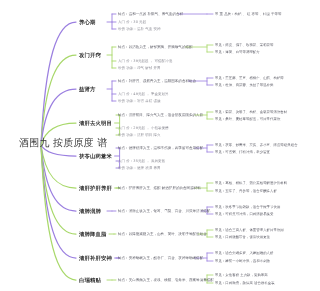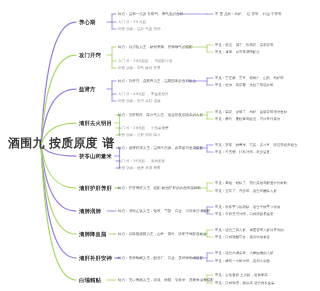--- a/index.html
+++ b/index.html
@@ -8,24 +8,24 @@
     background:#ffffff;
     font-family:"DejaVu Sans","Liberation Sans",sans-serif;
     overflow:hidden;
     position:relative;
   }
   #canvas{position:absolute;inset:0;width:300px;height:291px;}
   svg.links{position:absolute;left:0;top:0;width:300px;height:291px;pointer-events:none;}
 
   .root-label{
     position:absolute;
-    left:8px;
+    left:19px;
     top:138px;
-    font-size:12px;
-    font-weight:bold;
+    font-size:10px;
+    font-weight:normal;
     color:#3a3a3a;
     letter-spacing:.2px;
     white-space:nowrap;
     line-height:10px;
   }
 
   .branch-label{
     position:absolute;
     font-size:5.4px;
     font-weight:bold;

